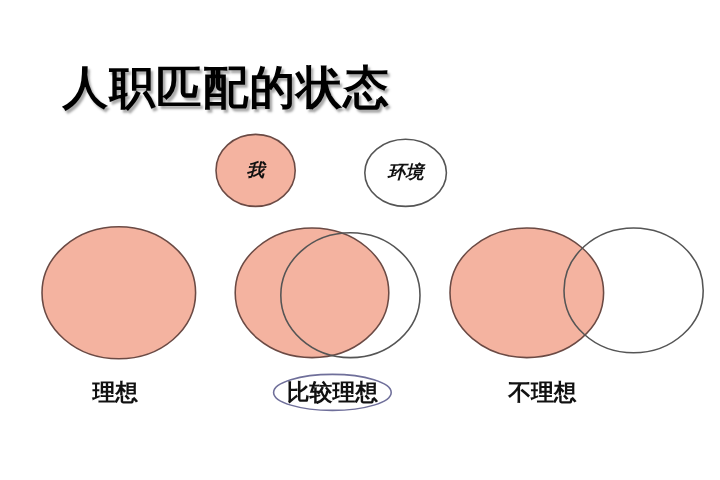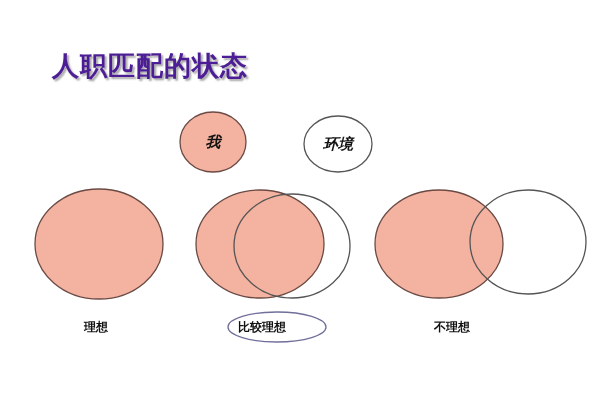--- a/index.html
+++ b/index.html
@@ -1,22 +1,22 @@
 <!DOCTYPE html>
 <html><head>
 <meta charset="utf-8">
 <style>
   html, body { margin: 0; padding: 0; background: #ffffff; }
   body { width: 600px; height: 400px; position: relative; overflow: hidden;
          font-family: "DejaVu Sans", "Liberation Sans", sans-serif; }
-  .title { position: absolute; left: 52px; top: 48px; font-size: 27px; font-weight: bold;
-           color: #4c1d95; letter-spacing: 1px; text-shadow: 2px 2px 2px rgba(0,0,0,0.35);
+  .title { position: absolute; left: 52px; top: 48px; font-size: 38px; font-weight: bold;
+           color: #000000; letter-spacing: 1px; text-shadow: 2px 2px 2px rgba(0,0,0,0.35);
            font-family: "DejaVu Serif", "Liberation Serif", serif; }
   svg { position: absolute; left: 0; top: 0; }
-  .lbl { position: absolute; font-size: 12px; color: #111; font-weight: bold;
+  .lbl { position: absolute; font-size: 19px; color: #111; font-weight: bold;
          transform: translate(-50%, -50%); white-space: nowrap; }
   .inlbl { position: absolute; font-size: 15px; color: #111; font-style: italic; font-weight: bold;
            transform: translate(-50%, -50%); white-space: nowrap;
            font-family: "DejaVu Serif", "Liberation Serif", serif; }
 </style>
 </head>
 <body>
 
 <div class="title">人职匹配的状态</div>
 
@@ -33,14 +33,14 @@
   <ellipse cx="439" cy="244" rx="64" ry="54" fill="#F4B3A0" stroke="#6B4A44" stroke-width="1.3"></ellipse>
   <ellipse cx="528" cy="242" rx="58" ry="52" fill="none" stroke="#555555" stroke-width="1.3"></ellipse>
 
   <ellipse cx="277" cy="327" rx="49" ry="15" fill="none" stroke="#6F6F9A" stroke-width="1.3"></ellipse>
 </svg>
 
 <div class="inlbl" style="left:213px; top:142px;">我</div>
 <div class="inlbl" style="left:338px; top:144px;">环境</div>
 
 <div class="lbl" style="left:96px; top:327px;">理想</div>
-<div class="lbl" style="left:262px; top:327px;">比较理想</div>
+<div class="lbl" style="left:277px; top:327px;">比较理想</div>
 <div class="lbl" style="left:452px; top:327px;">不理想</div>
 
 </body></html>

